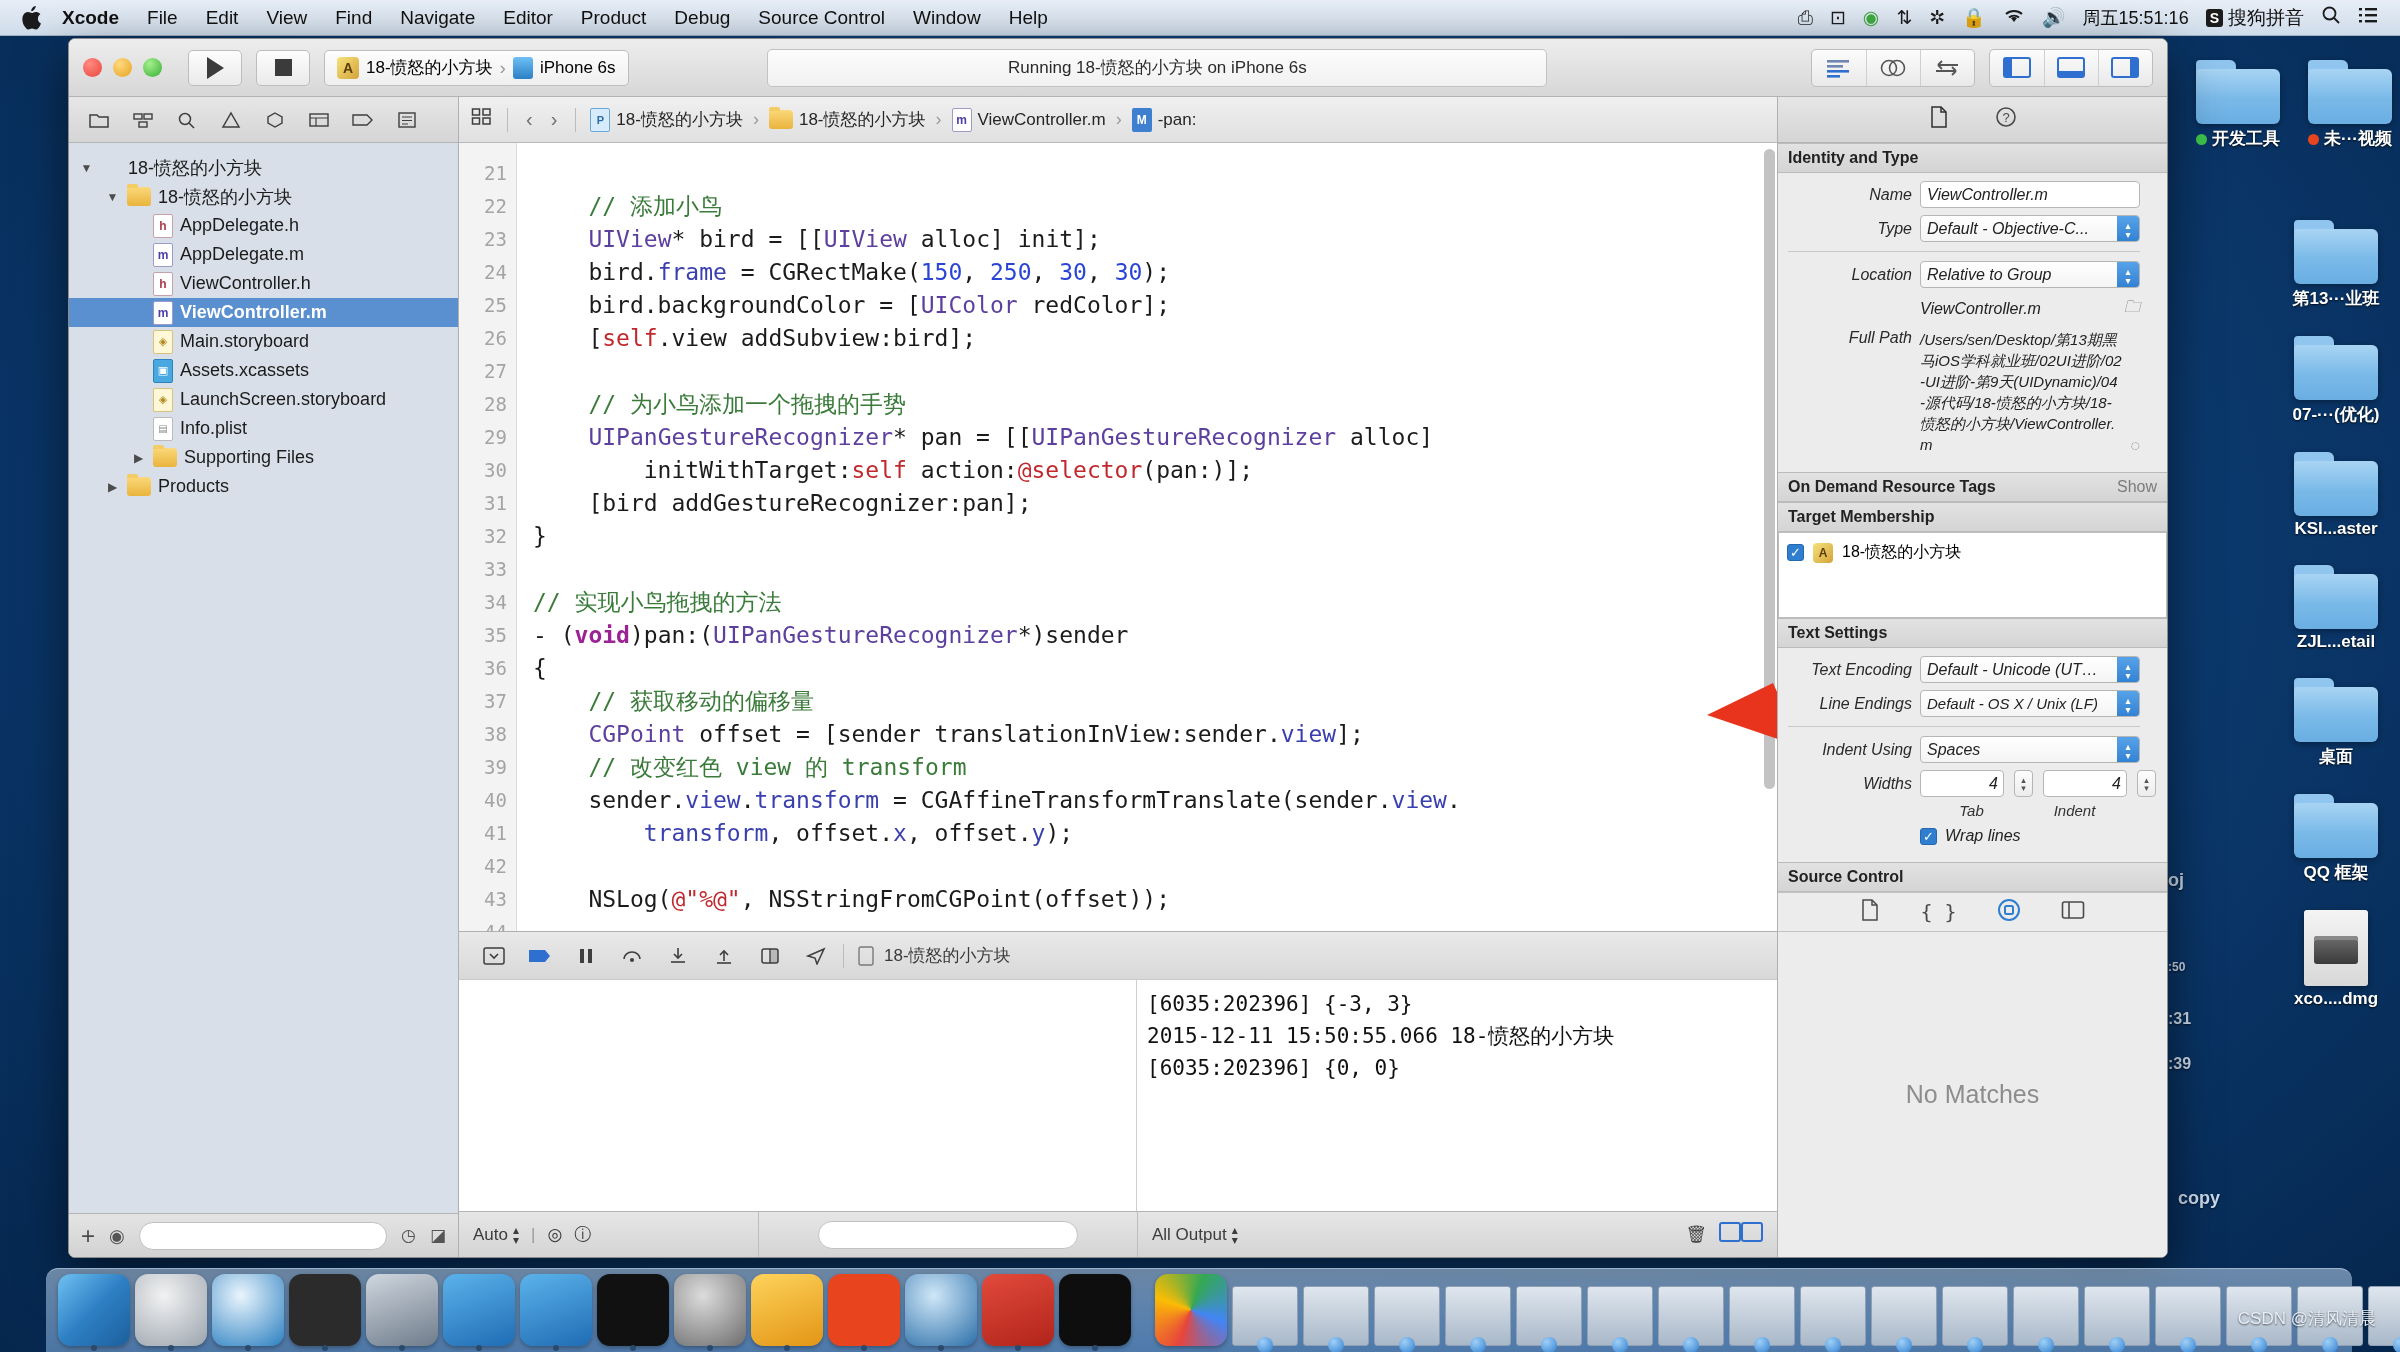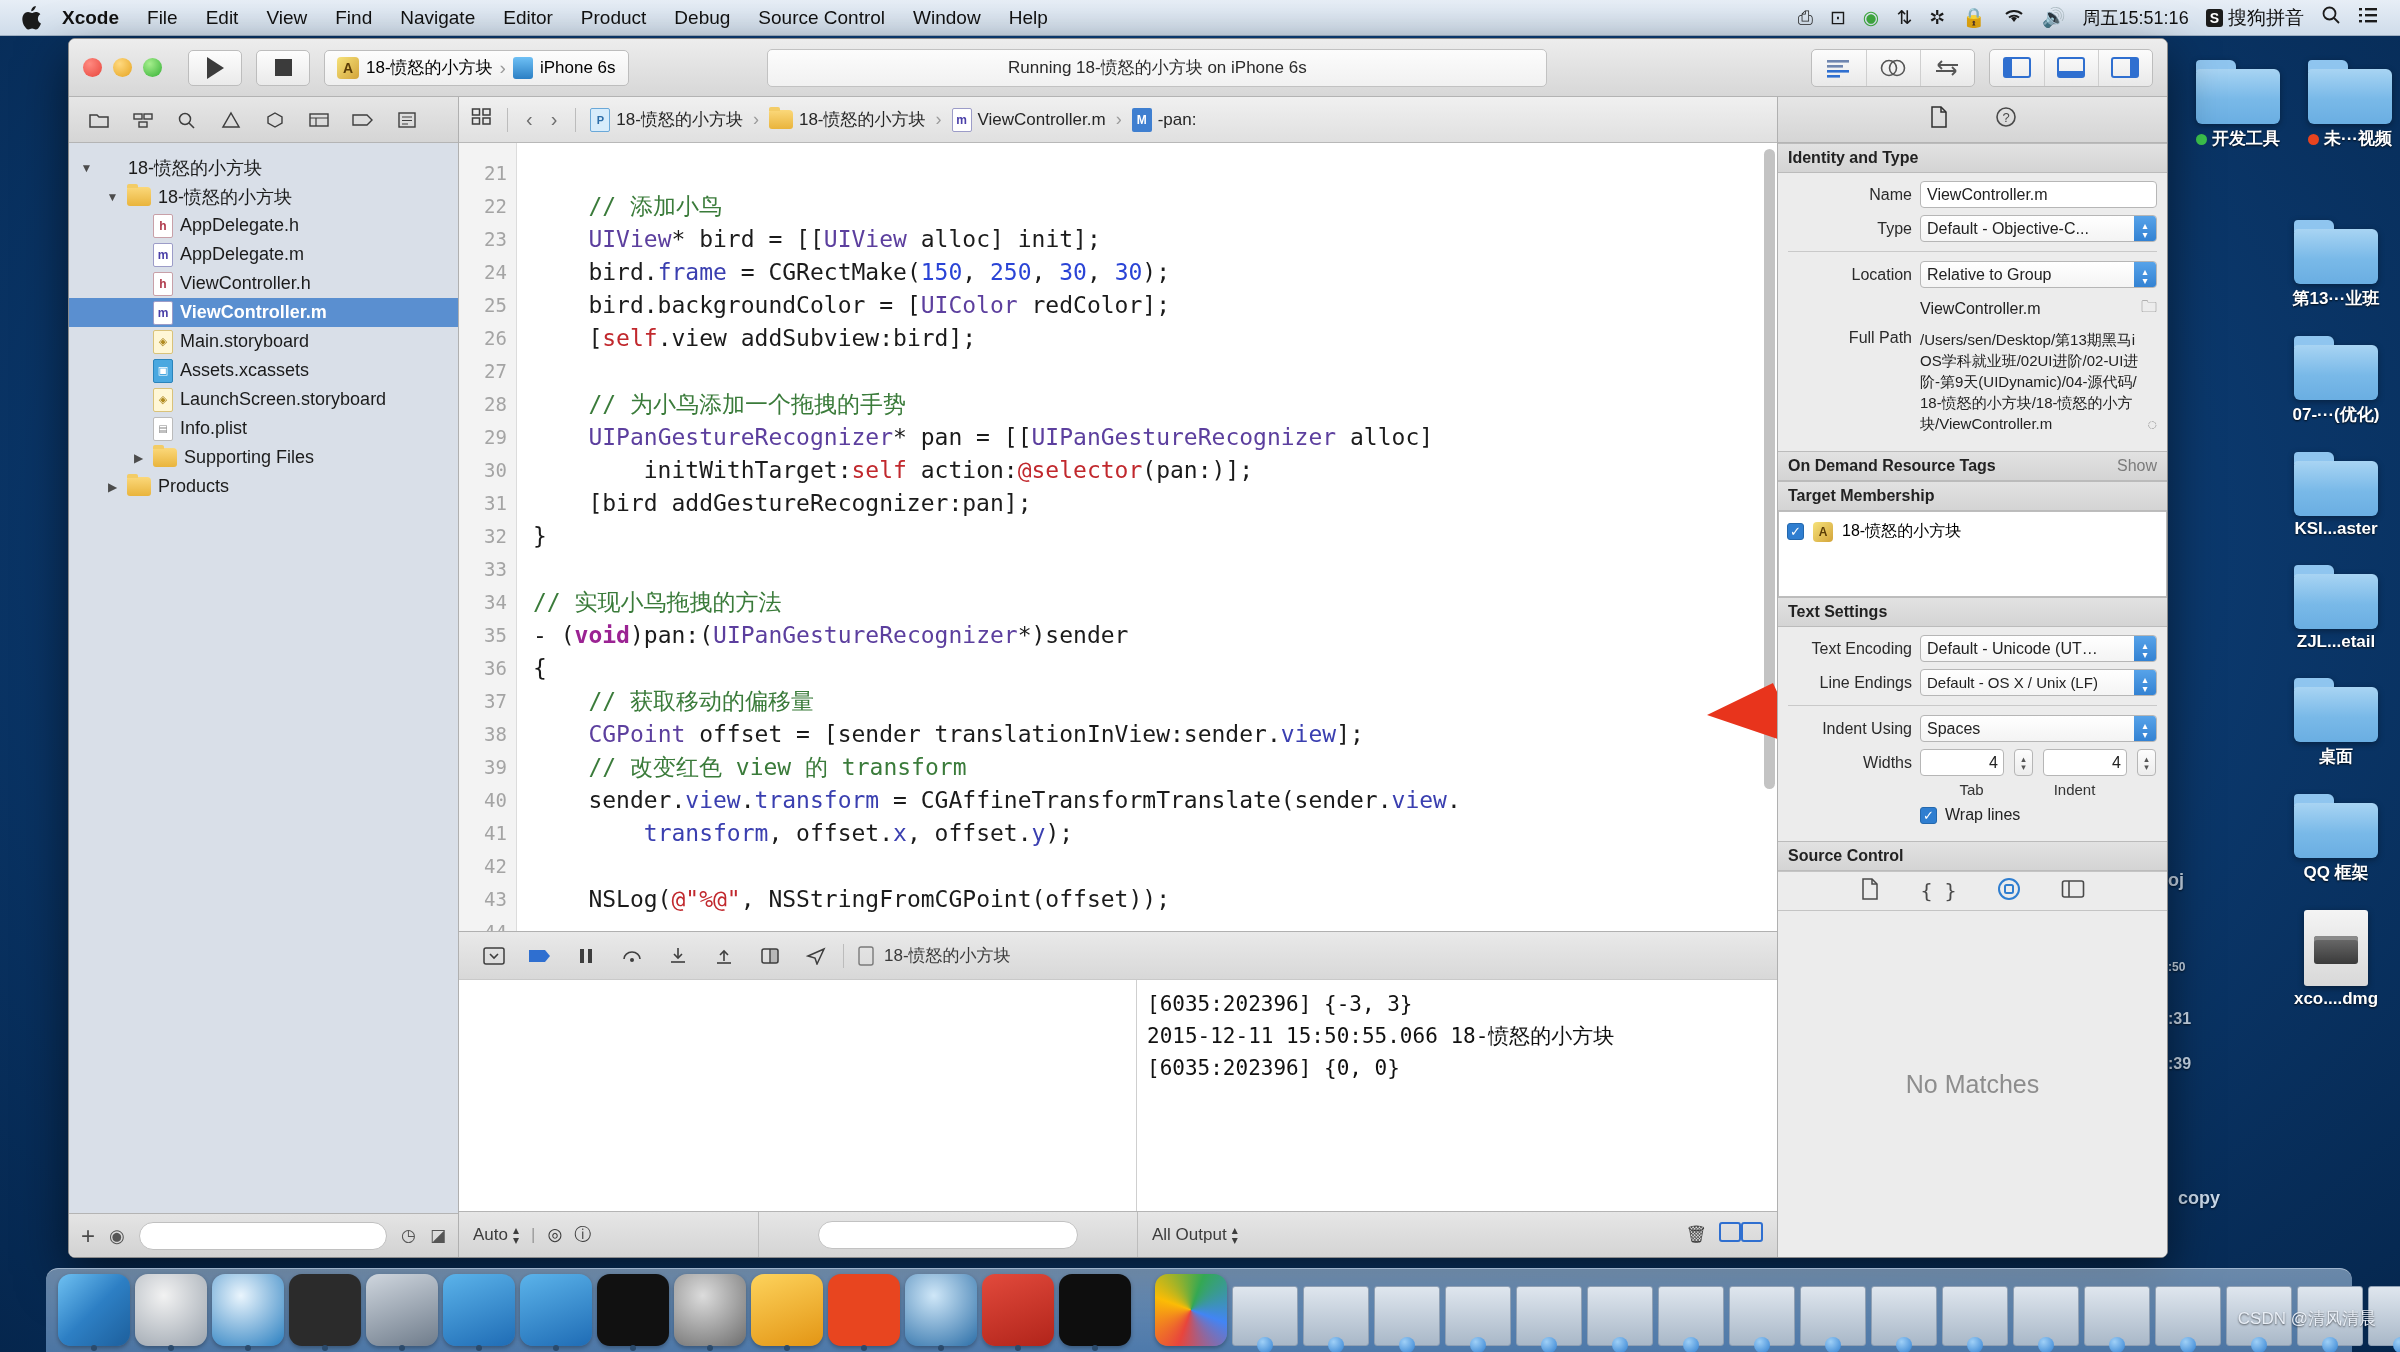--- a/index.html
+++ b/index.html
@@ -173,21 +173,21 @@
   .popup{ display:inline-flex; align-items:center; gap:5px;}
   .chev{ font-size:12px; line-height:10px; display:inline-flex; flex-direction:column;}
 
   
   #inspector{ width:390px; background:#ececec; border-left:1px solid #b0b0b0; display:flex; flex-direction:column;}
   #insp-toolbar{ height:46px; background:linear-gradient(180deg,#e6e6e6,#d5d5d5); border-bottom:1px solid #b4b4b4;
      display:flex;align-items:center;justify-content:center;gap:46px;font-size:19px;color:#3d3d3d;}
   .sec-head{ background:linear-gradient(180deg,#e2e2e2,#d4d4d4); border-top:1px solid #bbb;border-bottom:1px solid #bbb;
      font-size:16px; font-weight:bold; color:#222; padding:5px 10px; display:flex; justify-content:space-between;}
   .sec-head .show{ font-weight:normal; color:#7b7b7b;}
-  .ibody{ padding:8px 10px 10px 10px; font-size:16px; color:#222;}
+  .ibody{ padding:8px 27px 10px 10px; font-size:16px; color:#222;font-style:italic;}
   .irow{ display:flex; align-items:center; gap:8px; margin-bottom:7px;}
   .ilab{ width:124px; text-align:right; color:#2a2a2a; flex:0 0 124px;}
   .ifield{ flex:1; height:27px; background:#fff; border:1px solid #b6b6b6; border-radius:4px;
      display:flex;align-items:center;padding:0 6px; font-size:16px; overflow:hidden; white-space:nowrap;}
   .ipop{ flex:1; height:27px; background:linear-gradient(180deg,#fff,#f4f4f4); border:1px solid #b6b6b6;
      border-radius:4px; display:flex;align-items:center;padding:0 6px;font-size:16px; position:relative;
      overflow:hidden; white-space:nowrap;}
   .ipop .stepper{ position:absolute; right:0; top:-1px; width:22px; height:29px;
      background:linear-gradient(180deg,#58a4ea,#2f7ed0); border-radius:0 4px 4px 0;
      display:flex;flex-direction:column;align-items:center;justify-content:center;color:#fff;font-size:10px;line-height:9px;}

